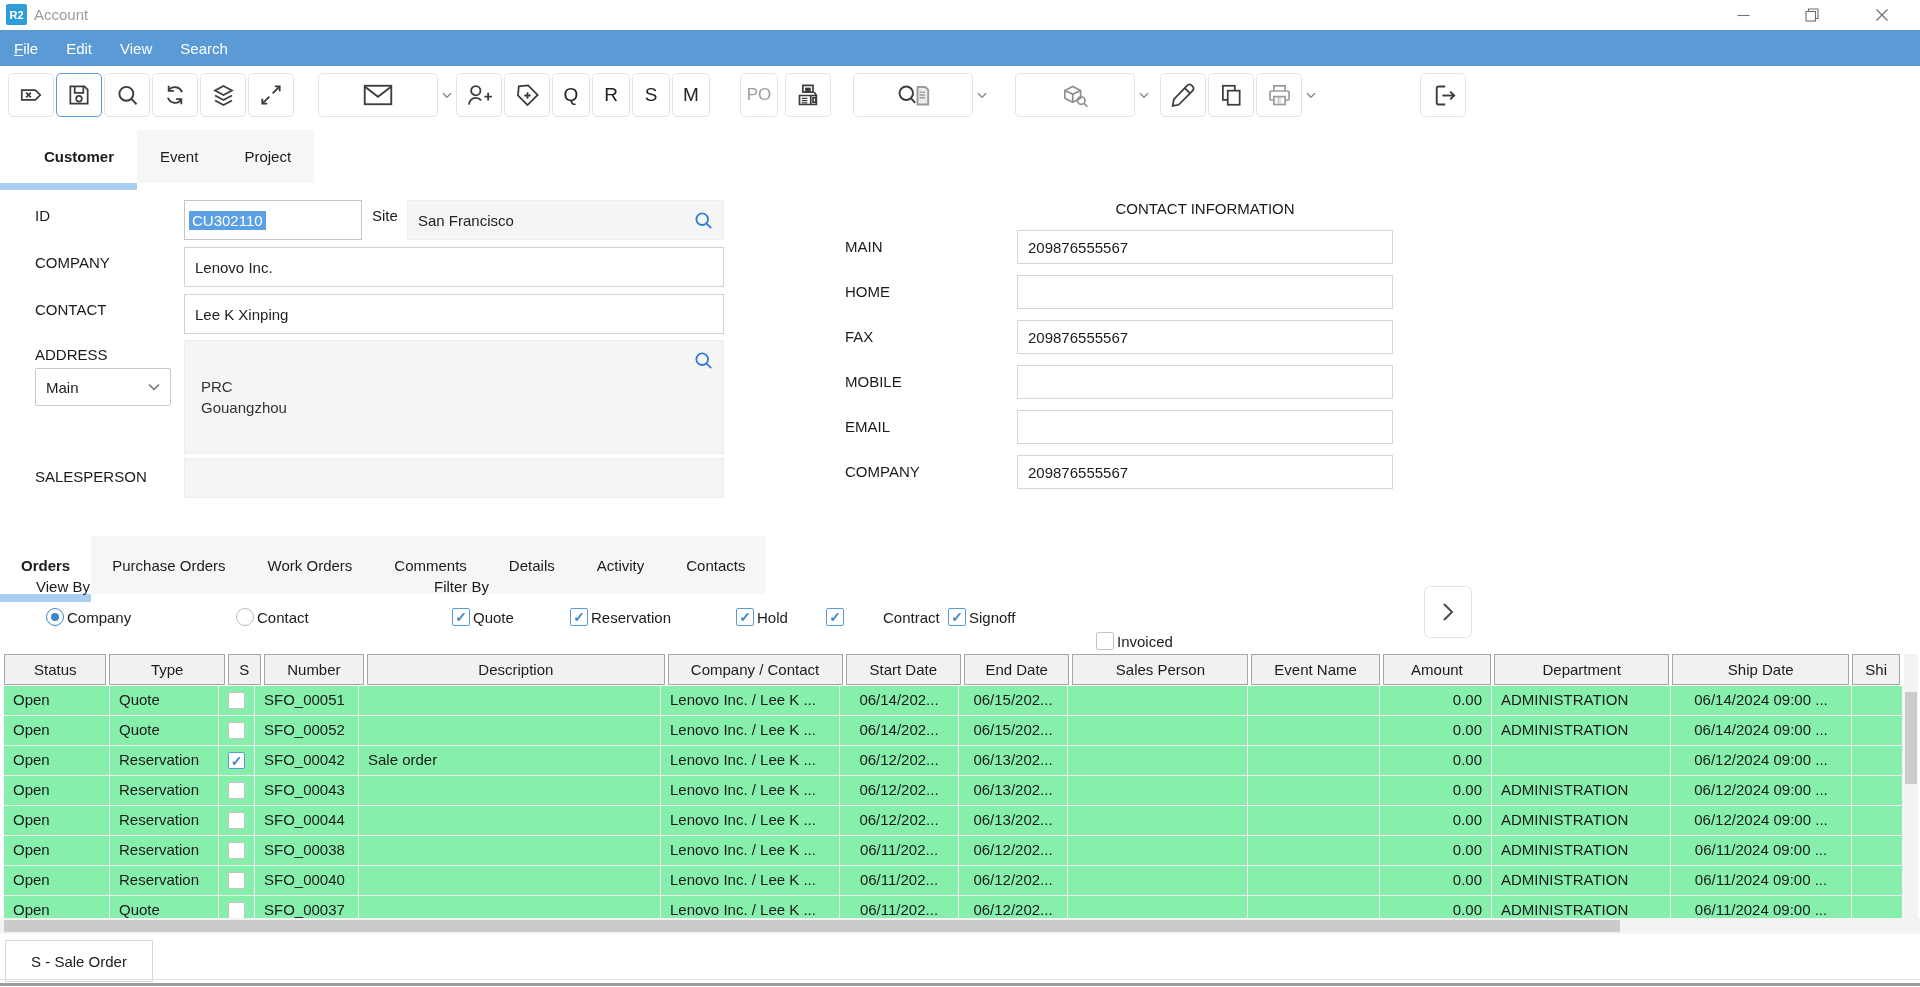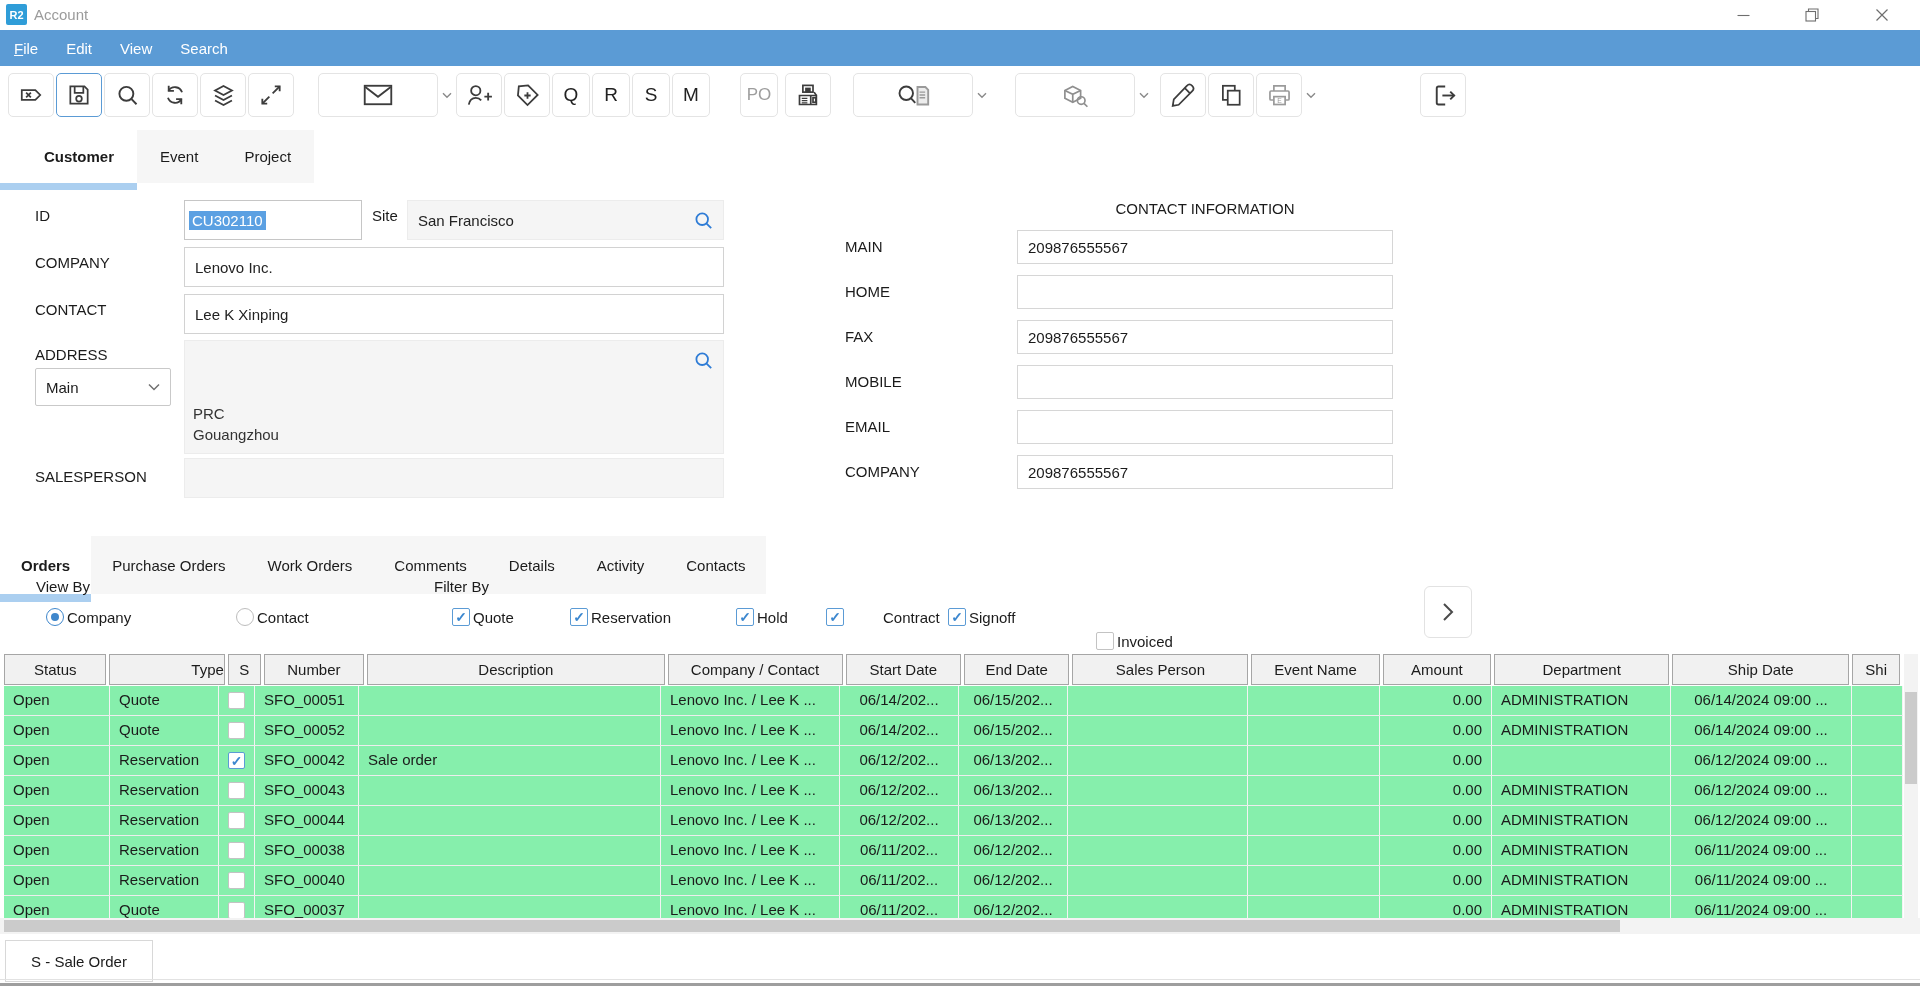--- a/index.html
+++ b/index.html
@@ -54,21 +54,21 @@
   .lbl-id{ left:35px; top:207px; }       .lbl-site{ left:372px; top:207px; }
   .lbl-company{ left:35px; top:254px; }  .lbl-contact{ left:35px; top:301px; }
   .lbl-address{ left:35px; top:346px; }  .lbl-salesperson{ left:35px; top:468px; }
   .field{ position:absolute; display:flex; align-items:center; box-sizing:border-box; font-size:15px;
           background:#fff; border:1px solid #d2d2d2; }
   .field.gray{ background:#f5f5f5; border:1px solid #ececec; }
   .id-input{ left:184px; top:200px; width:178px; height:40px; border-color:#c6c6c6; padding-left:4px; }
   .site-field{ left:407px; top:200px; width:317px; height:40px; padding-left:10px; }
   .company-input{ left:184px; top:247px; width:540px; height:40px; padding-left:10px; }
   .contact-input{ left:184px; top:294px; width:540px; height:40px; padding-left:10px; }
-  .address-area{ left:184px; top:340px; width:540px; height:114px; align-items:flex-end; padding:8px 8px; }
+  .address-area{ left:184px; top:340px; width:540px; height:114px; align-items:center; padding:8px 16px; }
   .sp-field{ left:184px; top:458px; width:540px; height:40px; }
   .fval{ color:#222; }
   .multiline{ white-space:pre-line; line-height:1.4; color:#333; }
   .lookup{ position:absolute; right:8px; top:9px; width:22px; height:22px; }
   .sel{ background:#5ba0e2; color:#fff; padding:1px 3px; }
   .addr-select{ position:absolute; left:35px; top:368px; width:136px; height:38px; border:1px solid #c9c9c9;
                 border-radius:2px; background:#fff; display:flex; align-items:center; justify-content:space-between;
                 padding:0 10px; font-size:15px; box-sizing:border-box; }
 
   
@@ -515,21 +515,21 @@
         <path d="M2 2l8 8-8 8"></path>
       </svg>
     </span>
 </div>
 
 <div class="table">
   <div class="thead">
       <div class="th" style="width: 103px;">
         <span class="th-label">Status</span>
       </div>
-      <div class="th" style="width: 116px; justify-content: flex-end;">
+      <div class="th" style="width: 116px;">
         <span class="th-label">Type</span>
       </div>
       <div class="th" style="width: 33px;">
         <span class="th-label">S</span>
       </div>
       <div class="th" style="width: 101px;">
         <span class="th-label">Number</span>
       </div>
       <div class="th" style="width: 299px;">
         <span class="th-label">Description</span>

